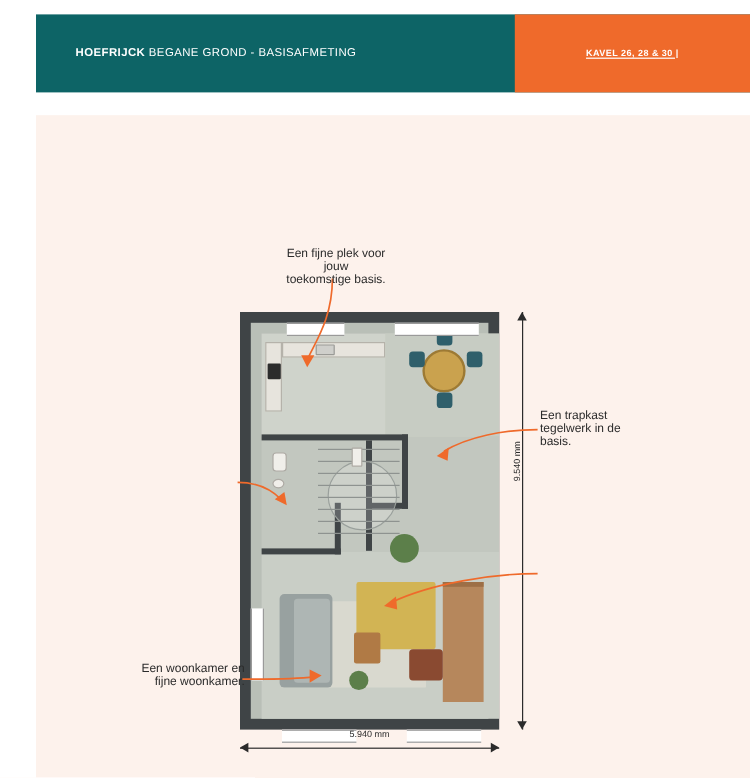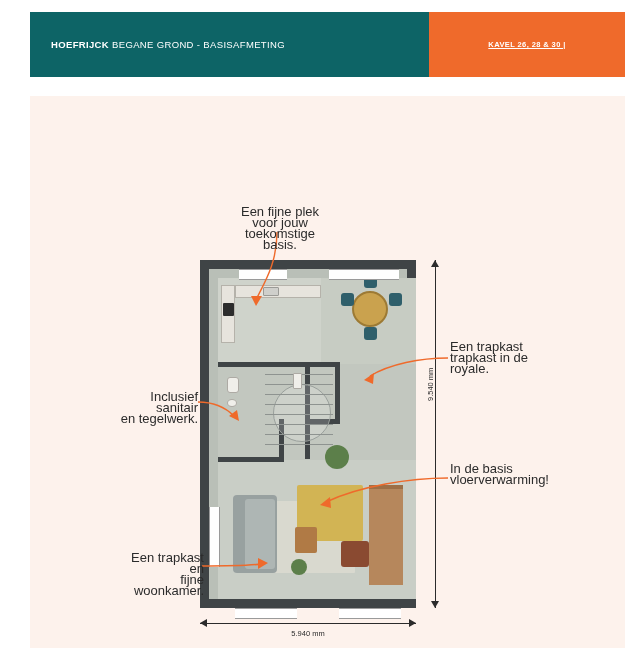--- a/index.html
+++ b/index.html
@@ -20,21 +20,21 @@
     position: absolute;
     left: 30px;
     top: 12px;
     width: 595px;
     height: 65px;
     background: #0d6466;
     display: flex;
     align-items: center;
   }
   .header-title {
-    margin-left: 21px;
+    margin-left: 33px;
     font-size: 9.5px;
     letter-spacing: 0.35px;
     color: #ffffff;
     font-weight: normal;
   }
   .header-title b {
     font-weight: bold;
   }
   .kavel-badge {
     position: absolute;
@@ -314,31 +314,31 @@
     top: -4px;
     width: 0; height: 0;
     border-top: 4.5px solid transparent;
     border-bottom: 4.5px solid transparent;
   }
   .dim-bottom::before { left: 0; border-right: 7px solid #2b2b2b; }
   .dim-bottom::after { right: 0; border-left: 7px solid #2b2b2b; }
   .dim-bottom-label {
     position: absolute;
     left: 170px;
-    top: 533px;
+    top: 511px;
     width: 216px;
     text-align: center;
     font-size: 7.5px;
     color: #2b2b2b;
   }
 
   
   .callout {
     position: absolute;
-    font-size: 13px;
+    font-size: 10px;
     line-height: 11px;
     color: #2b2b2b;
   }
   .c-kitchen { left: 200px; top: 110px; width: 100px; text-align: center; }
   .c-closet  { left: 420px; top: 245px; width: 95px; }
   .c-sanitair{ left: 88px; top: 295px; width: 80px; text-align: right; }
   .c-vloer   { left: 420px; top: 367px; width: 95px; }
   .c-woon    { left: 86px; top: 456px; width: 88px; text-align: right; }
 
   .arrows {
@@ -446,31 +446,23 @@
     </g>
   </svg>
 
   <div class="callout c-kitchen">
     <div>Een fijne plek voor jouw</div>
     <div>toekomstige basis.</div>
   </div>
 
   <div class="callout c-closet">
     <div>Een trapkast</div>
-    <div>trapkast in de royale.</div>
-  </div>
-
-  <div class="callout c-sanitair">
-    <div>Inclusief sanitair</div>
-    <div>en tegelwerk.</div>
-  </div>
-
-  <div class="callout c-vloer">
-    <div>In de basis</div>
-    <div>vloerverwarming!</div>
-  </div>
+    <div>tegelwerk in de basis.</div>
+  </div>
+
+
 
   <div class="callout c-woon">
-    <div>Een trapkast en</div>
+    <div>Een woonkamer en</div>
     <div>fijne woonkamer.</div>
   </div>
 
 </div>
 
 </body></html>

